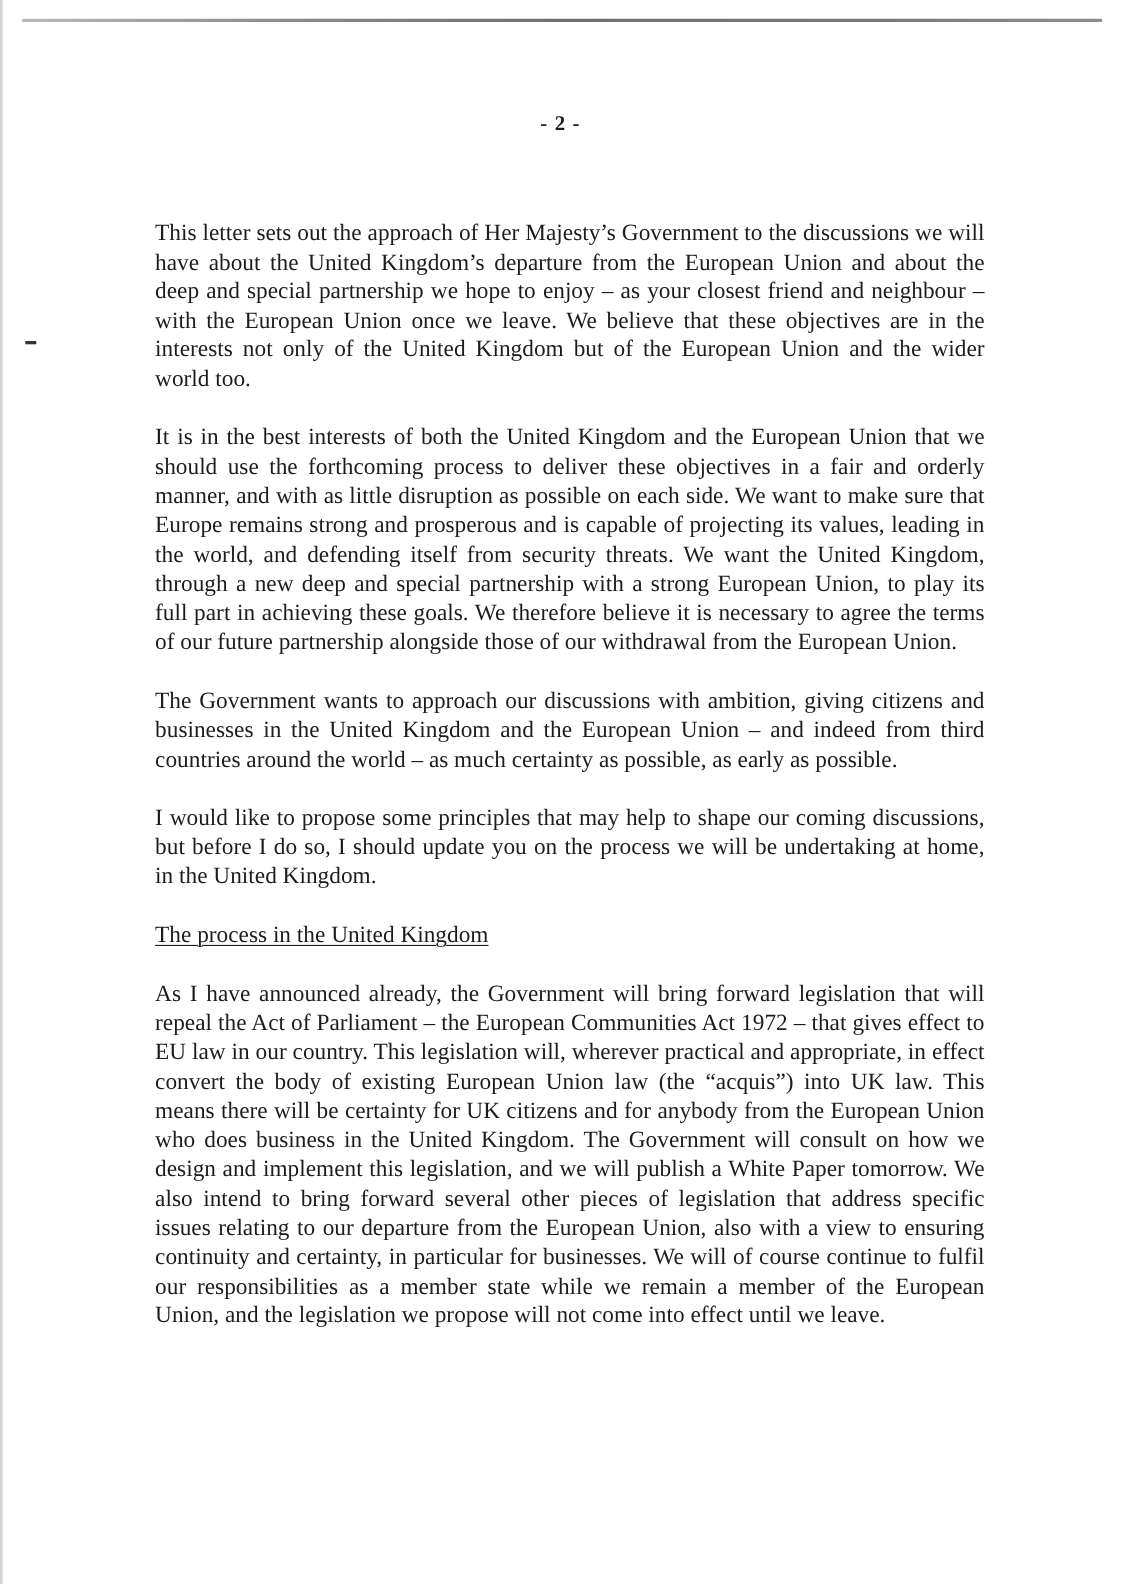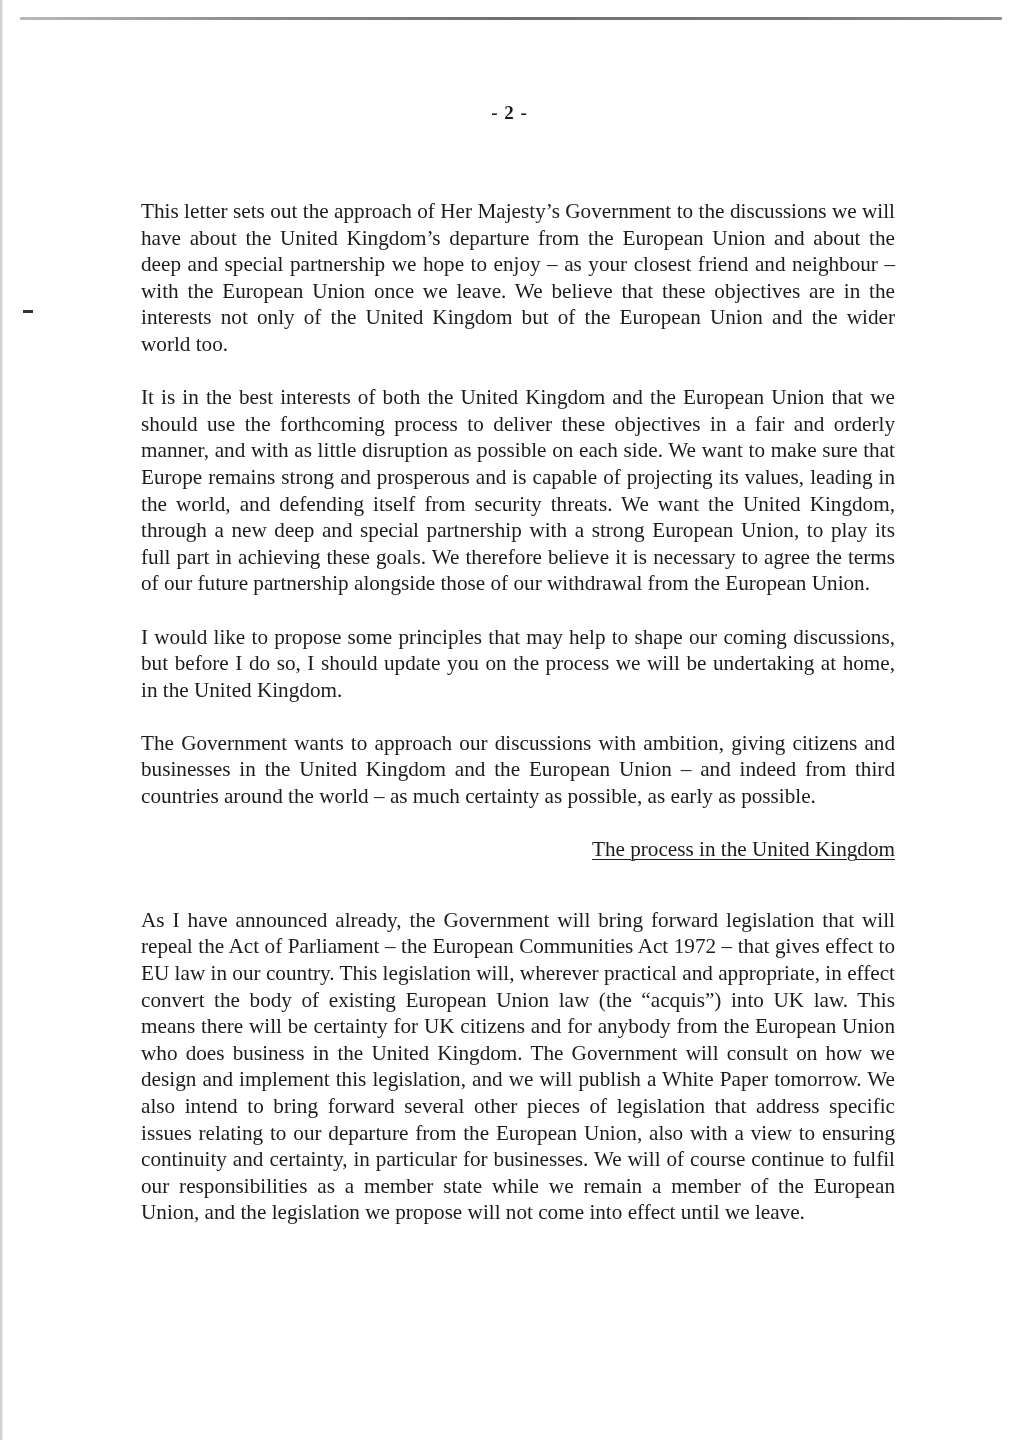--- a/index.html
+++ b/index.html
@@ -57,36 +57,35 @@
       width: 754px;
       font-size: 21.2px;
       line-height: 26.6px;
     }
     .para {
       margin: 0 0 26.6px 0;
       text-align: justify;
       text-align-last: left;
     }
     .section-heading {
-      margin: 0 0 44px 0;
+      margin: 0 0 27px 0;
       text-decoration: underline;
       text-underline-offset: 3px;
       text-decoration-thickness: 1px;
-      text-align: right;
     }
   </style>
 </head>
 <body>
 
 <div class="scan-left-edge"></div>
 <div class="top-rule"></div>
 <div class="margin-dash"></div>
 
 <div class="page-number">- 2 -</div>
 
 <div class="body-text">
   <p class="para">This letter sets out the approach of Her Majesty’s Government to the discussions we will have about the United Kingdom’s departure from the European Union and about the deep and special partnership we hope to enjoy – as your closest friend and neighbour – with the European Union once we leave. We believe that these objectives are in the interests not only of the United Kingdom but of the European Union and the wider world too.</p>
   <p class="para">It is in the best interests of both the United Kingdom and the European Union that we should use the forthcoming process to deliver these objectives in a fair and orderly manner, and with as little disruption as possible on each side. We want to make sure that Europe remains strong and prosperous and is capable of projecting its values, leading in the world, and defending itself from security threats. We want the United Kingdom, through a new deep and special partnership with a strong European Union, to play its full part in achieving these goals. We therefore believe it is necessary to agree the terms of our future partnership alongside those of our withdrawal from the European Union.</p>
+  <p class="para">The Government wants to approach our discussions with ambition, giving citizens and businesses in the United Kingdom and the European Union – and indeed from third countries around the world – as much certainty as possible, as early as possible.</p>
   <p class="para">I would like to propose some principles that may help to shape our coming discussions, but before I do so, I should update you on the process we will be undertaking at home, in the United Kingdom.</p>
-  <p class="para">The Government wants to approach our discussions with ambition, giving citizens and businesses in the United Kingdom and the European Union – and indeed from third countries around the world – as much certainty as possible, as early as possible.</p>
   <p class="section-heading">The process in the United Kingdom</p>
   <p class="para">As I have announced already, the Government will bring forward legislation that will repeal the Act of Parliament – the European Communities Act 1972 – that gives effect to EU law in our country.  This legislation will, wherever practical and appropriate, in effect convert the body of existing European Union law (the “acquis”) into UK law.  This means there will be certainty for UK citizens and for anybody from the European Union who does business in the United Kingdom. The Government will consult on how we design and implement this legislation, and we will publish a White Paper tomorrow. We also intend to bring forward several other pieces of legislation that address specific issues relating to our departure from the European Union, also with a view to ensuring continuity and certainty, in particular for businesses.  We will of course continue to fulfil our responsibilities as a member state while we remain a member of the European Union, and the legislation we propose will not come into effect until we leave.</p>
 </div>
 
 </body></html>

